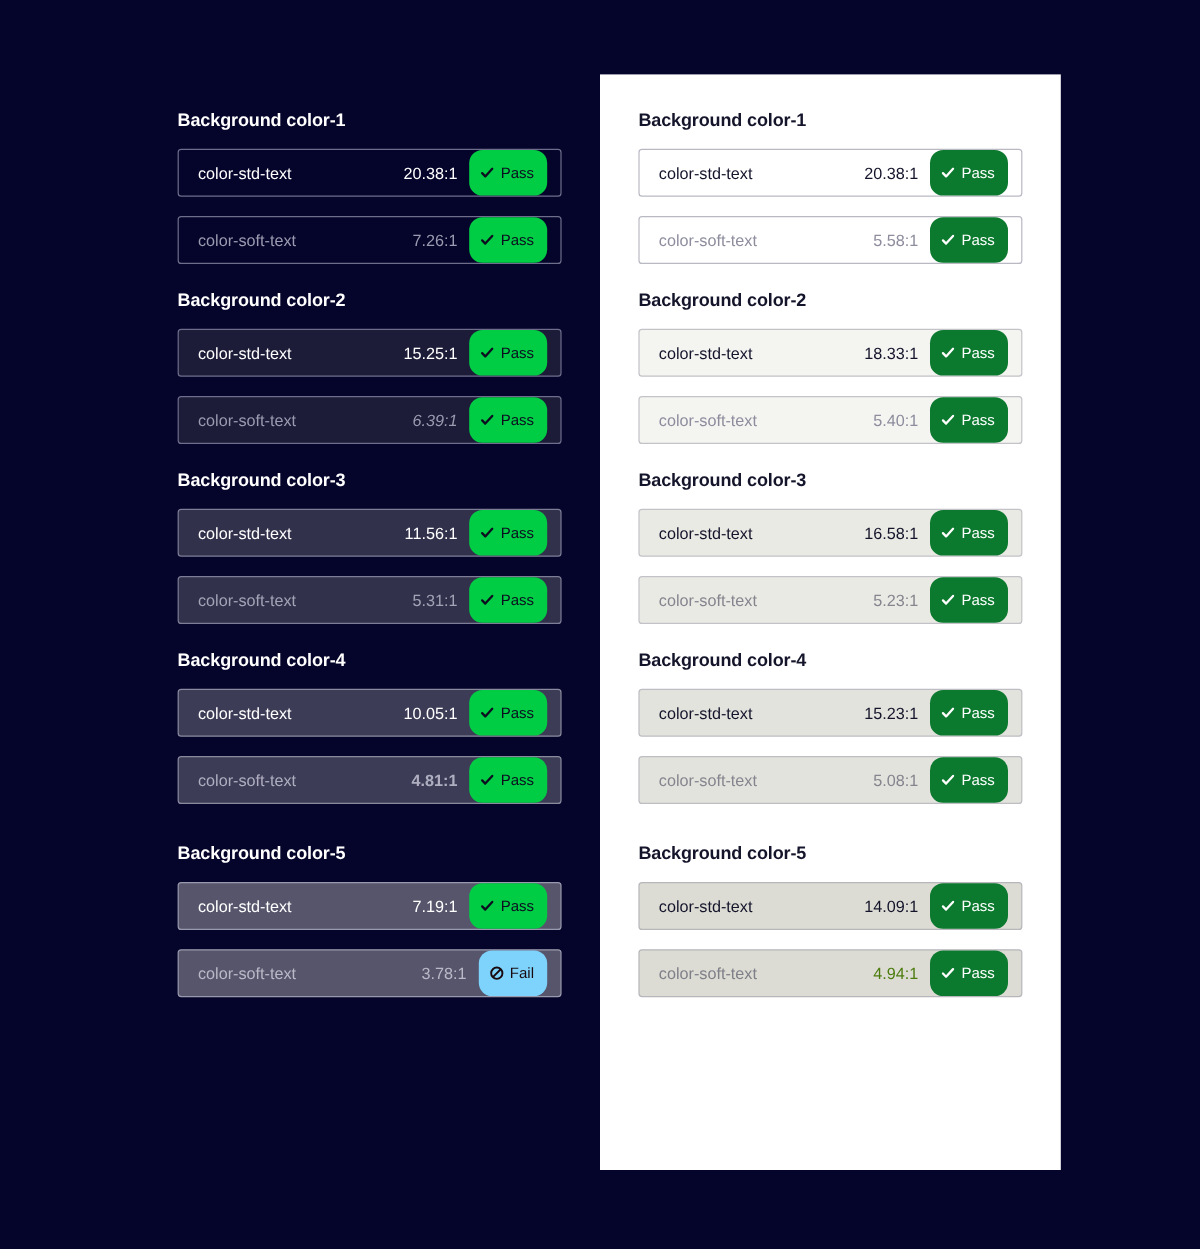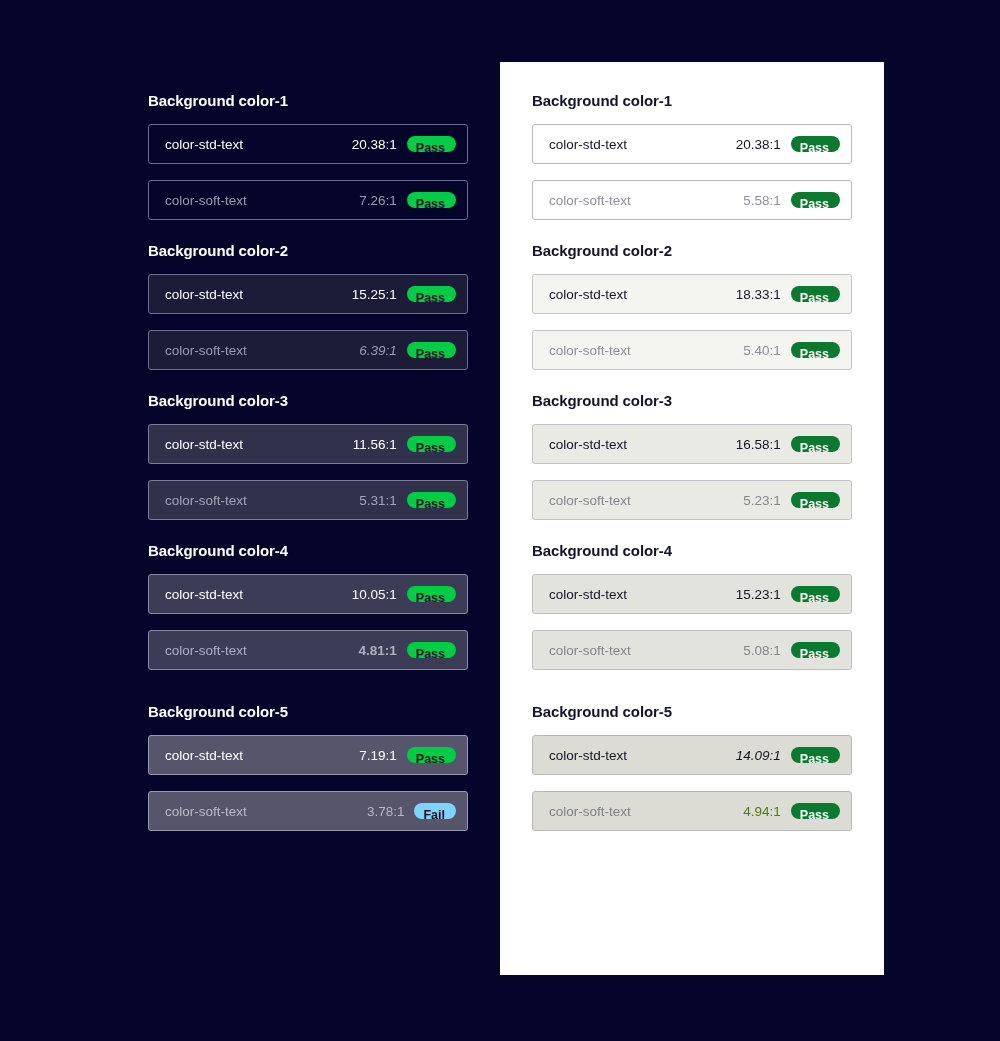--- a/index.html
+++ b/index.html
@@ -70,27 +70,26 @@
     font-size: 13.5px;
     margin-right: 10px;
     white-space: nowrap;
   }
 
   
   .badge {
     display: inline-flex;
     align-items: center;
     gap: 5px;
-    height: 16px;
+    height: 38px;
     padding: 0 11px 0 9px;
     border-radius: 11px;
     font-size: 12.5px;
-    font-weight: bold;
+    font-weight: normal;
     white-space: nowrap;
-    flex-direction: column;
   }
   .badge svg { display: block; }
 
   .badge-pass-bright { background: #00cc44; color: #0d0d20; }
   .badge-pass-bright svg { stroke: #0d0d20; }
   .badge-pass-dark { background: #0b7a2e; color: #ffffff; }
   .badge-pass-dark svg { stroke: #ffffff; }
   .badge-fail { background: #7dd3fc; color: #1a0a10; }
   .badge-fail svg { stroke: #1a0a10; }
 </style>
@@ -326,21 +325,21 @@
             </svg>
             <span>Pass</span>
           </span>
         </div>
       </div>
       <div class="group">
         <div class="group-heading">Background color-5</div>
         <div class="row" style="background:#dcdcd4;border:1px solid #b6b6bc;">
           <span class="row-label" style="color:#14142b;">color-std-text</span>
           <span class="row-spacer"></span>
-          <span class="row-ratio" style="color:#14142b;font-style:italic;">14.09:1</span>
+          <span class="row-ratio" style="color:#14142b;">14.09:1</span>
           <span class="badge badge-pass-dark">
             <svg width="12" height="12" viewBox="0 0 12 12" fill="none" stroke-width="1.9" stroke-linecap="round" stroke-linejoin="round">
               <path d="M1.8 6.3 L4.4 9 L10.2 2.6"></path>
             </svg>
             <span>Pass</span>
           </span>
         </div>
         <div class="row" style="background:#dcdcd4;border:1px solid #b6b6bc;">
           <span class="row-label" style="color:#7f7f89;">color-soft-text</span>
           <span class="row-spacer"></span>

